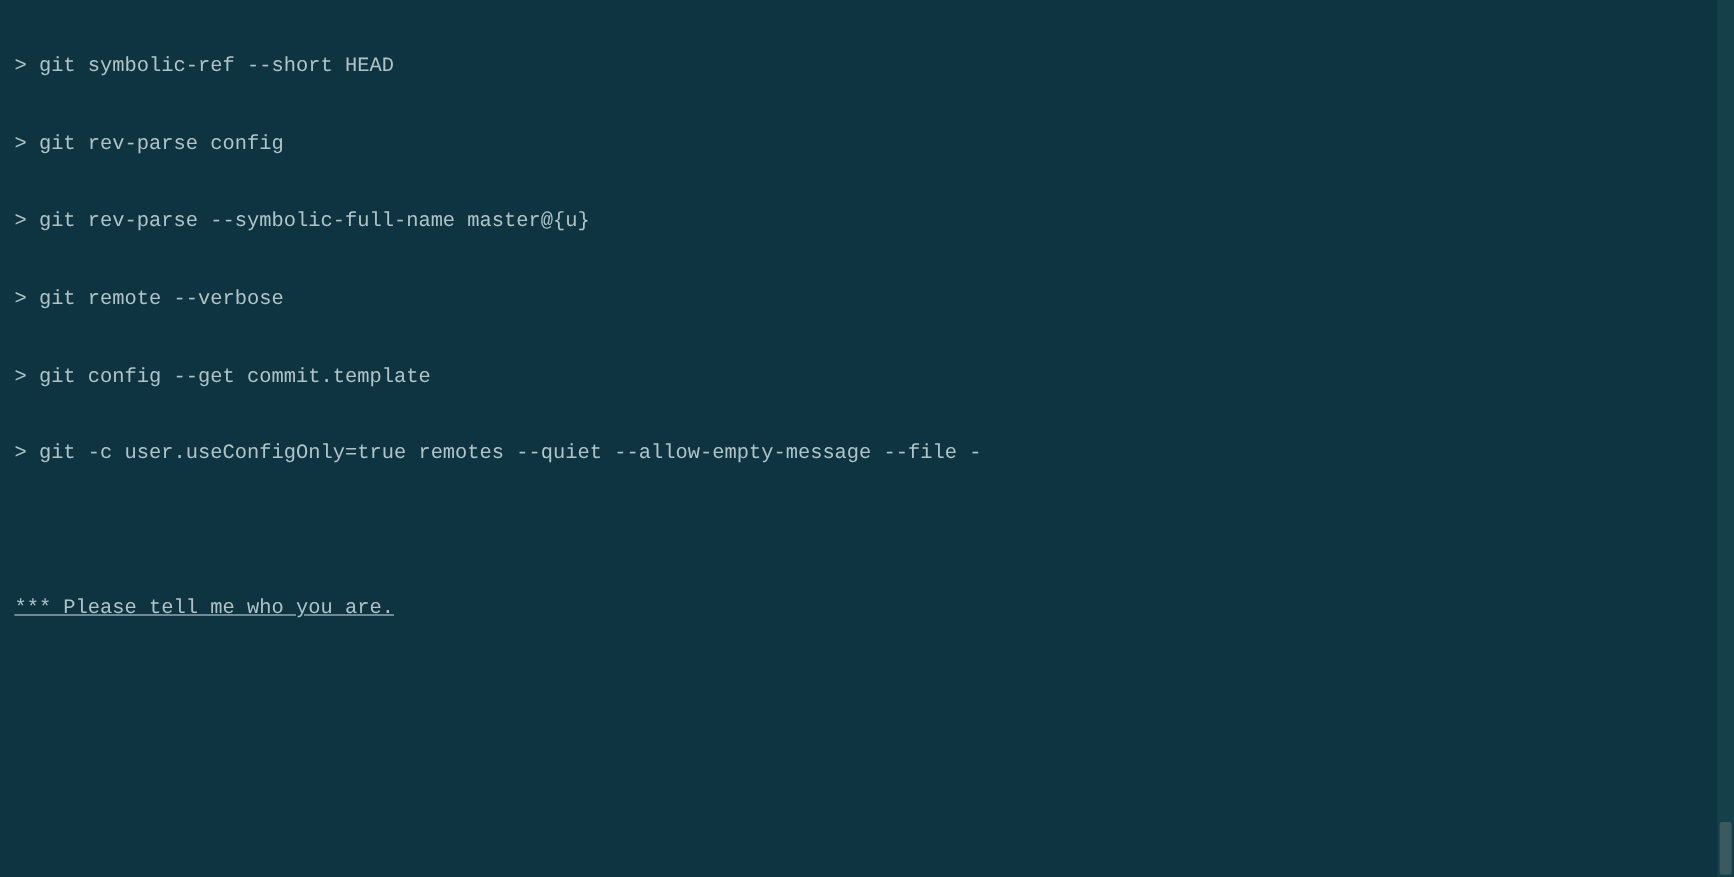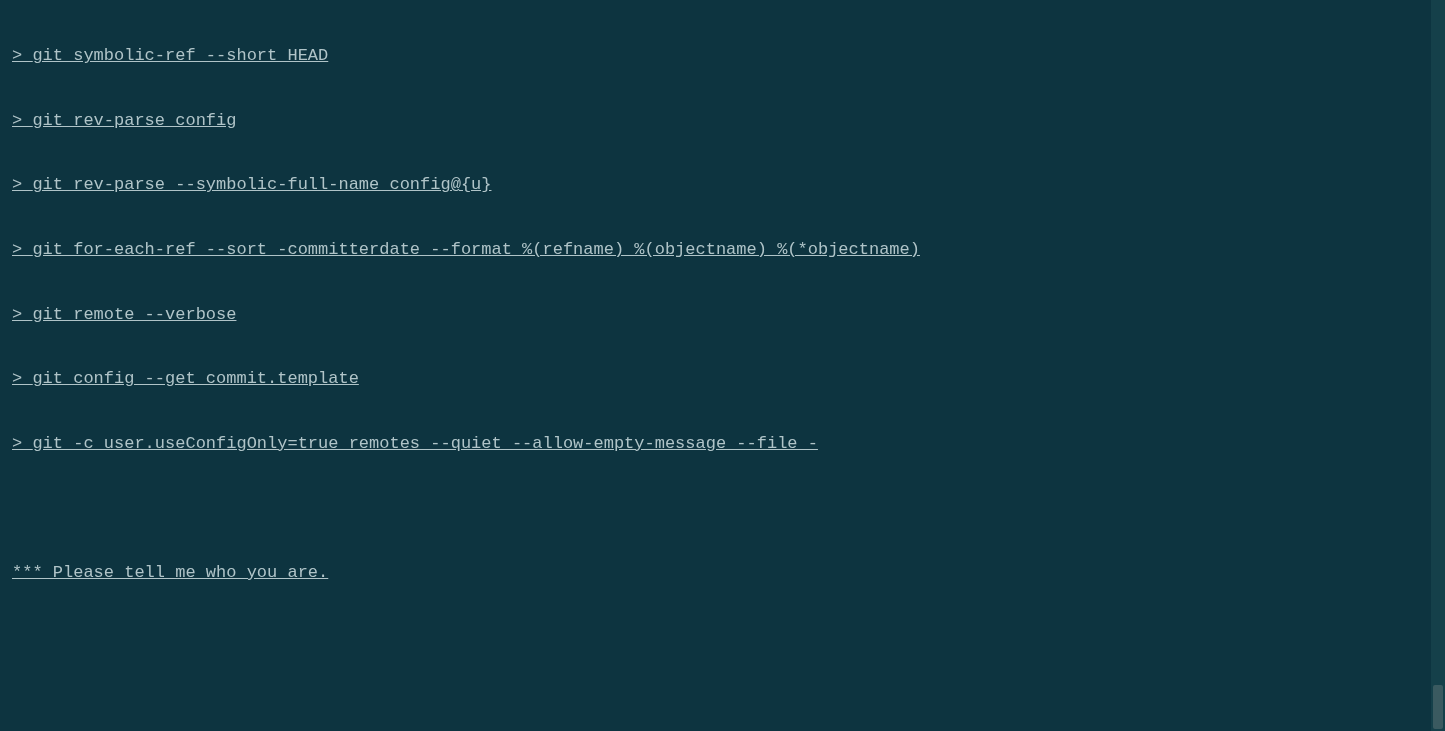--- a/index.html
+++ b/index.html
@@ -17,21 +17,20 @@
       width: 1445px;
       height: 731px;
       overflow: hidden;
       position: relative;
     }
     .terminal-content {
       white-space: pre;
     }
     .cmd-line {
       display: block;
-      text-decoration: underline;
     }
     .prompt {
       color: #b0c4c8;
     }
     .output-line {
       display: block;
       text-decoration: underline;
     }
     .blank-line {
       display: block;
@@ -52,22 +51,21 @@
       background: #3a5a60;
       border-radius: 2px;
     }
   </style>
 </head>
 <body>
 
 <div class="terminal-content">
 <span class="cmd-line"><span class="prompt">&gt; </span><span>git symbolic-ref --short HEAD</span></span>
 <span class="cmd-line"><span class="prompt">&gt; </span><span>git rev-parse config</span></span>
-<span class="cmd-line"><span class="prompt">&gt; </span><span>git rev-parse --symbolic-full-name config@{u}</span></span>
-<span class="cmd-line"><span class="prompt">&gt; </span><span>git for-each-ref --sort -committerdate --format %(refname) %(objectname) %(*objectname)</span></span>
+<span class="cmd-line"><span class="prompt">&gt; </span><span>git rev-parse --symbolic-full-name master@{u}</span></span>
 <span class="cmd-line"><span class="prompt">&gt; </span><span>git remote --verbose</span></span>
 <span class="cmd-line"><span class="prompt">&gt; </span><span>git config --get commit.template</span></span>
 <span class="cmd-line"><span class="prompt">&gt; </span><span>git -c user.useConfigOnly=true remotes --quiet --allow-empty-message --file -</span></span>
 <span class="blank-line"></span>
 <span class="output-line">*** Please tell me who you are.</span>
 <span class="blank-line"></span>
 
 
 
 

